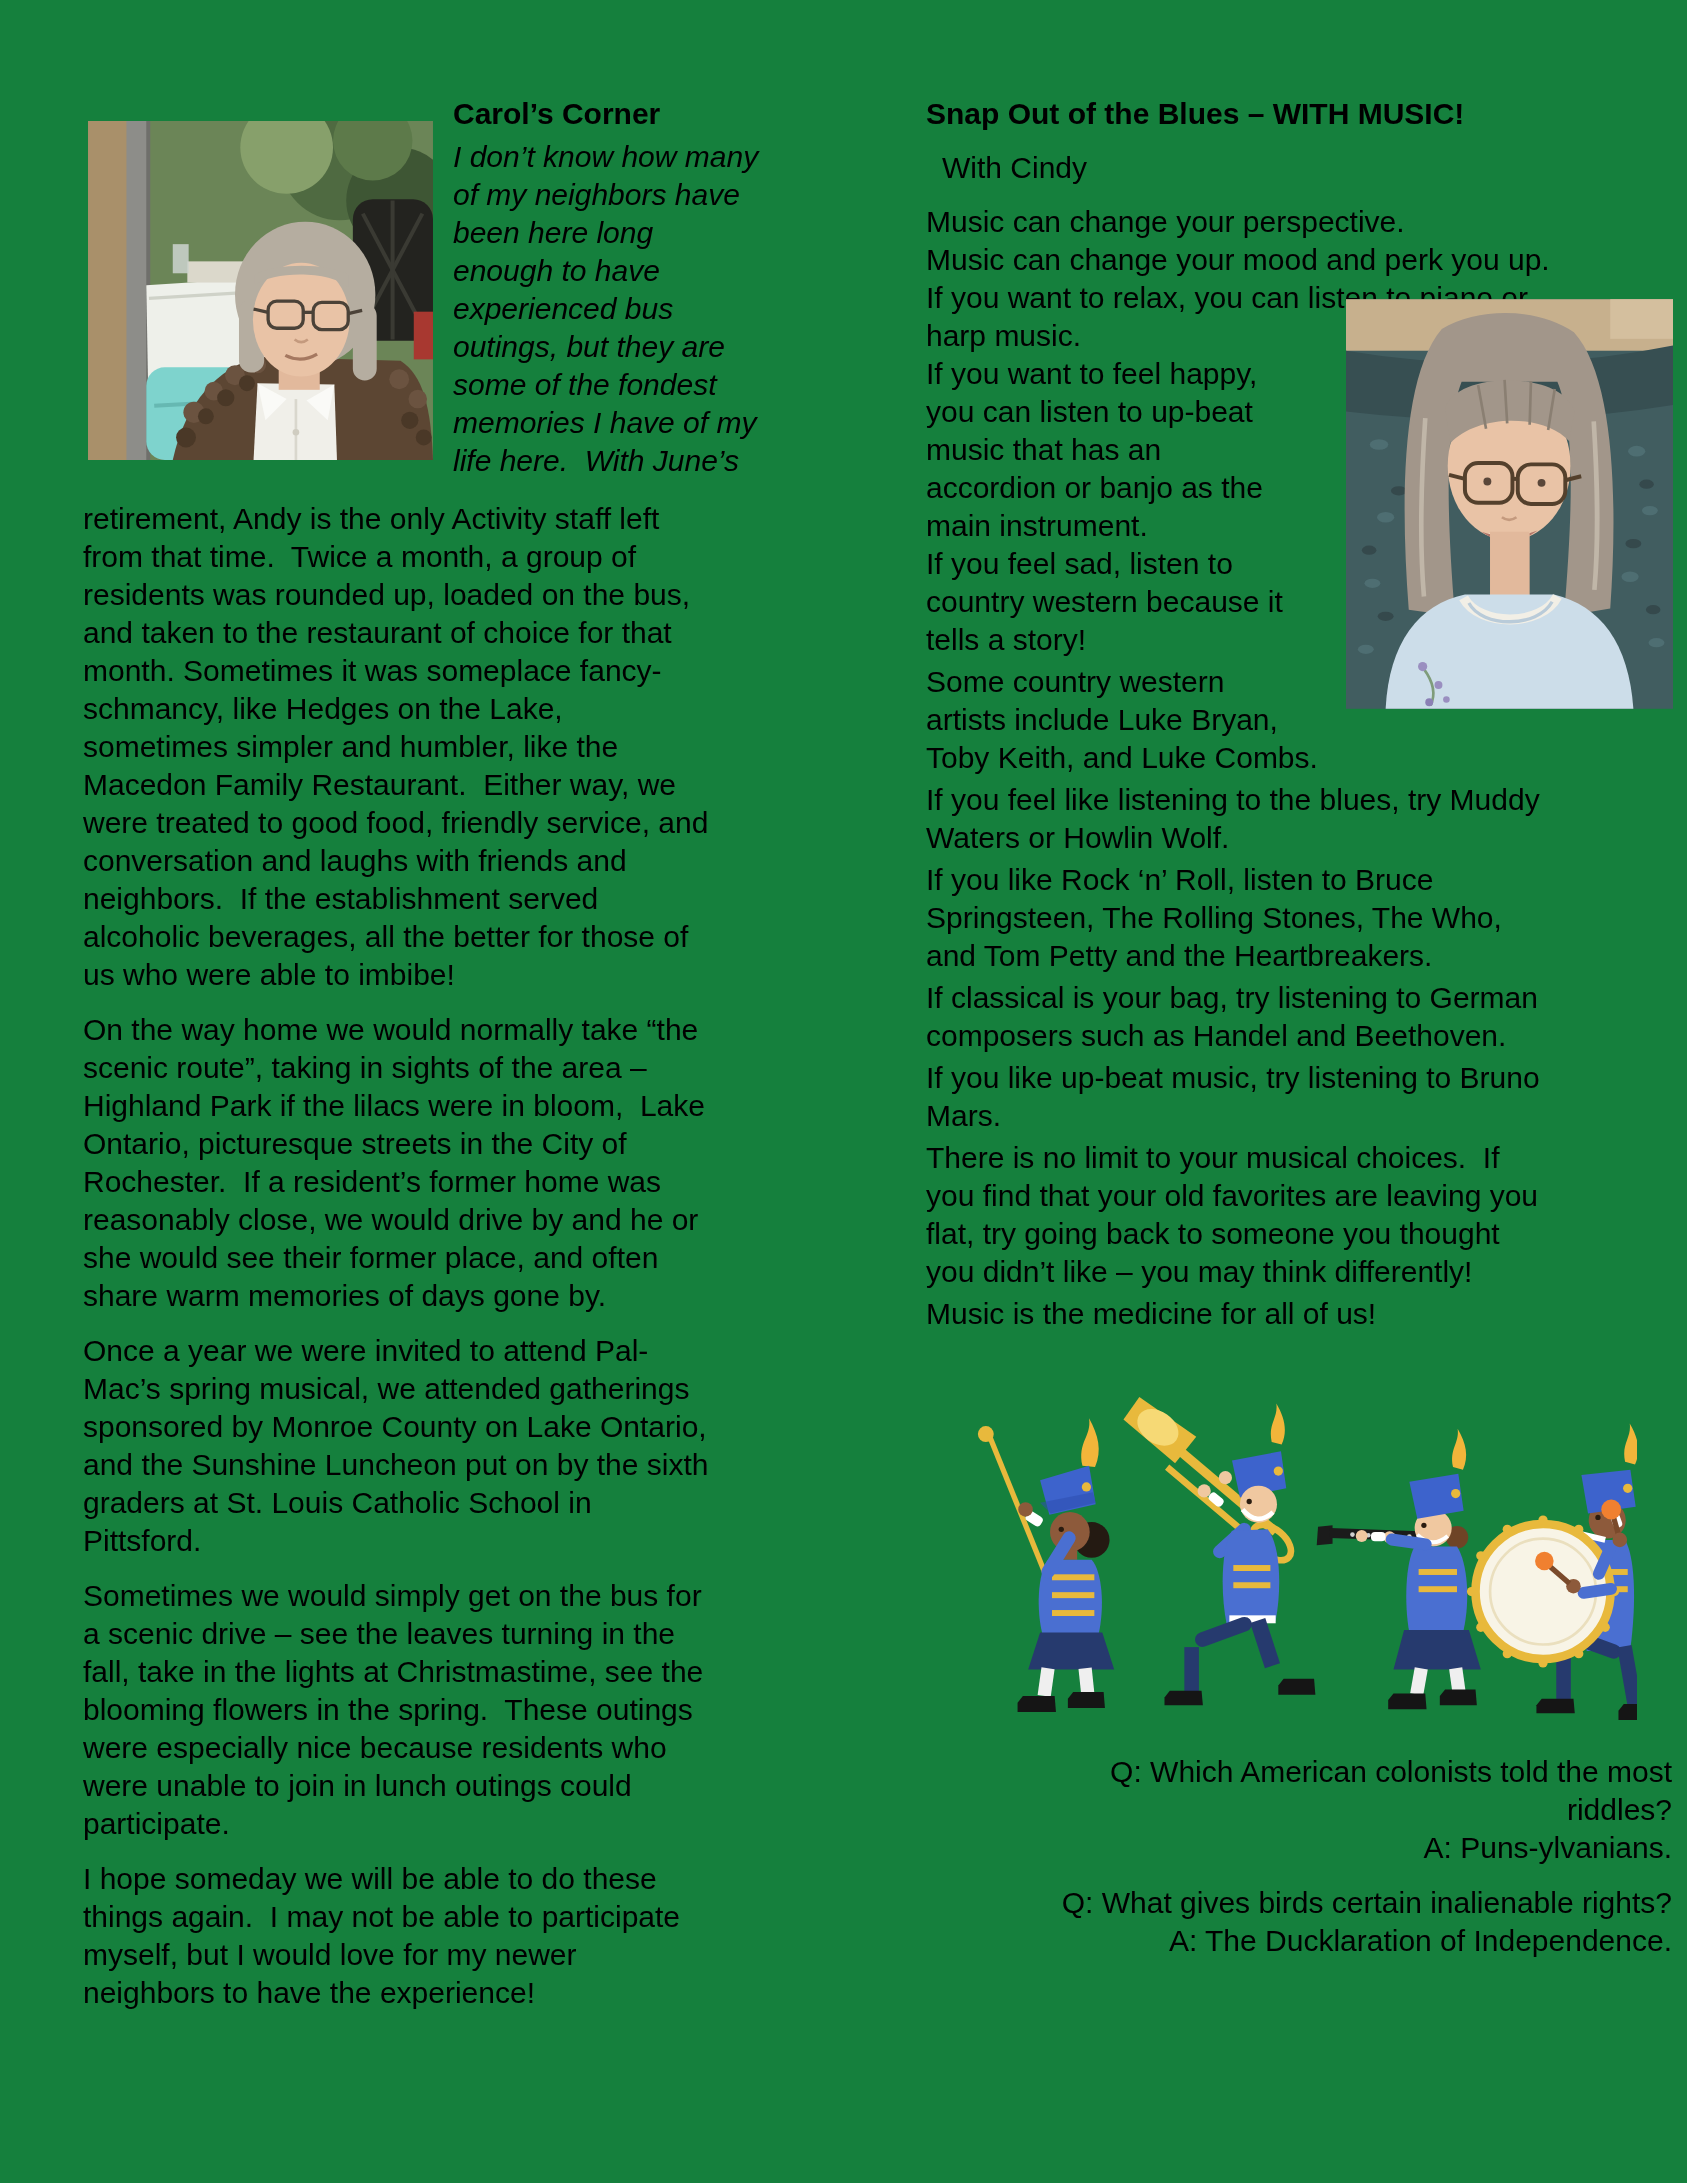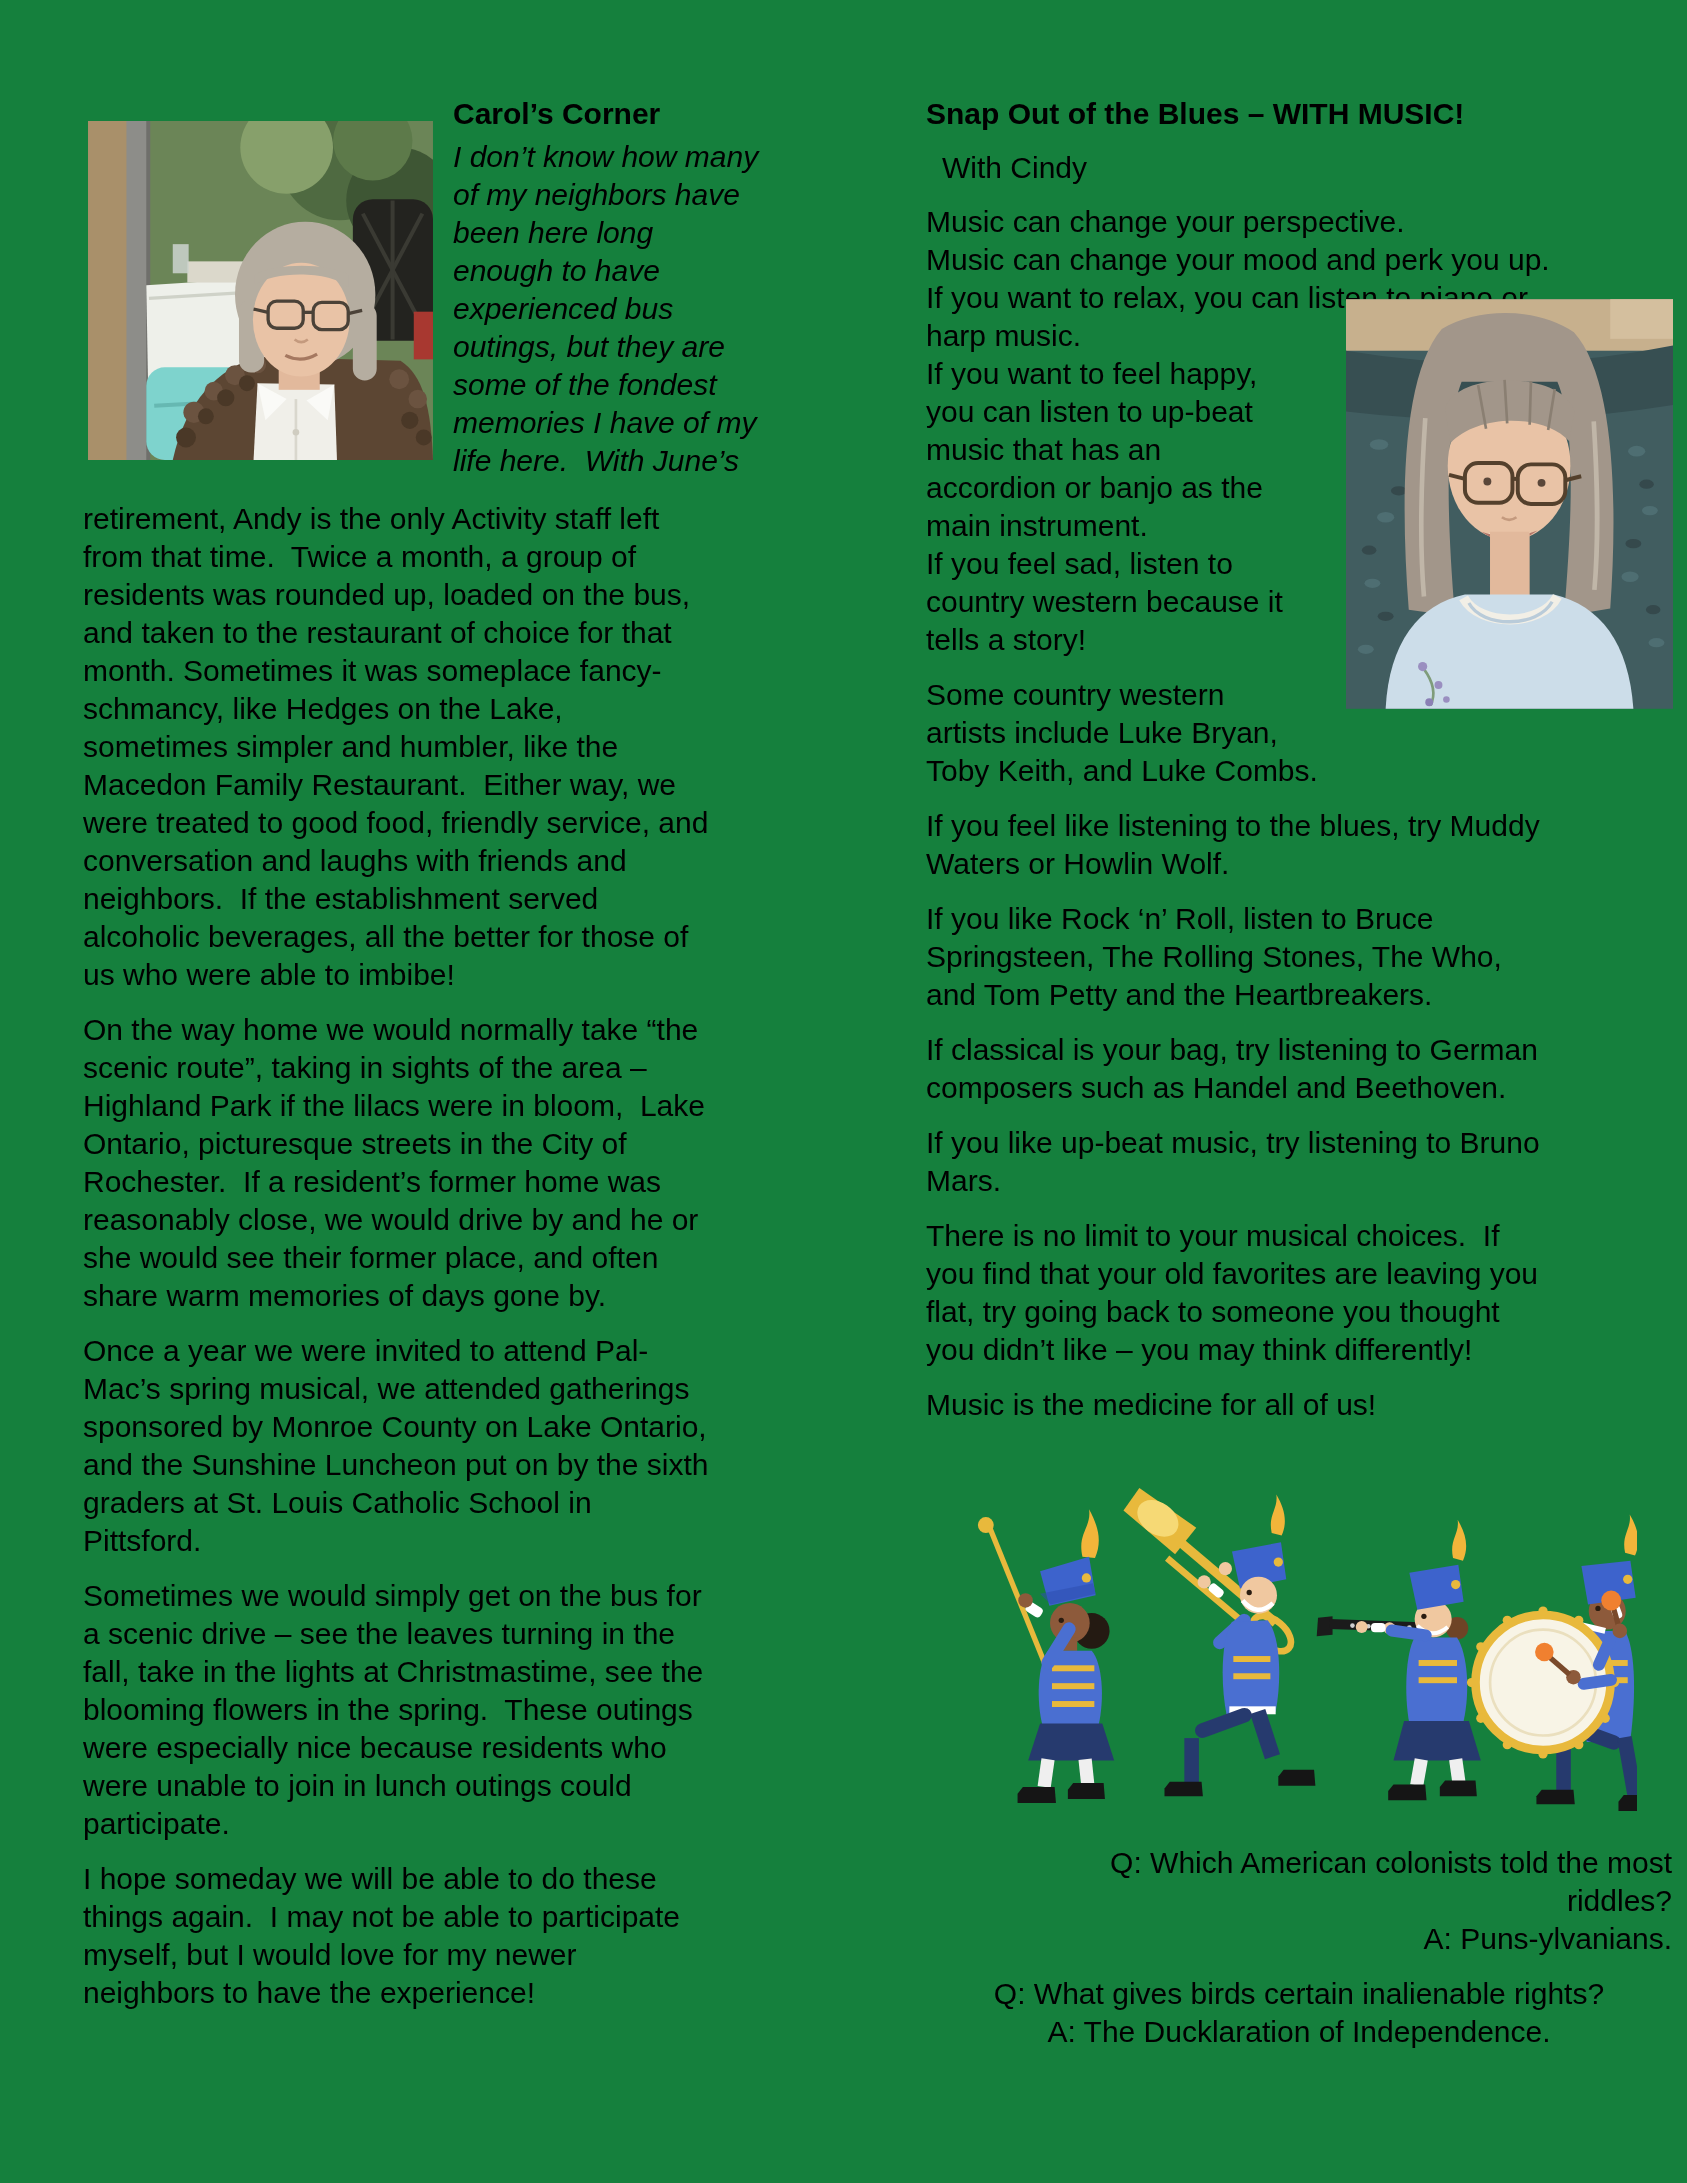--- a/index.html
+++ b/index.html
@@ -20,26 +20,26 @@
   .beside{position:absolute;left:370px;top:0;width:341px;}
   .beside .intro{margin-top:5.3px;font-style:italic;}
   .below{position:absolute;left:0;top:405px;width:711px;}
   .para{margin:0 0 0 0;}
   .para + .para{margin-top:17px;}
   .photo{position:absolute;overflow:hidden;}
   .photo svg{display:block;}
   .photo-carol{left:4.6px;top:26px;width:345px;height:339px;}
   .photo-cindy{left:420px;top:204px;width:327px;height:410px;}
   .byline{margin:16px;}
-  .rc-para{margin-top:17px;}
+  .rc-para{margin-top:4px;}
   .rc-first{margin-top:10.6px;}
   .band-wrap{margin-top:40px;margin-left:36px;width:675px;height:351px;}
   .joke{white-space:pre-wrap;}
   .joke-right{margin-top:29px;text-align:right;}
-  .joke-left{margin-top:17px;text-align:center;}
+  .joke-left{margin-top:17px;text-align:right;}
 </style>
 </head>
 <body>
 
 <div class="page">
 
   <div class="col-left">
 
     <div class="photo photo-carol">
       <svg width="345" height="339" viewBox="0 0 521 512" xmlns="http://www.w3.org/2000/svg">

